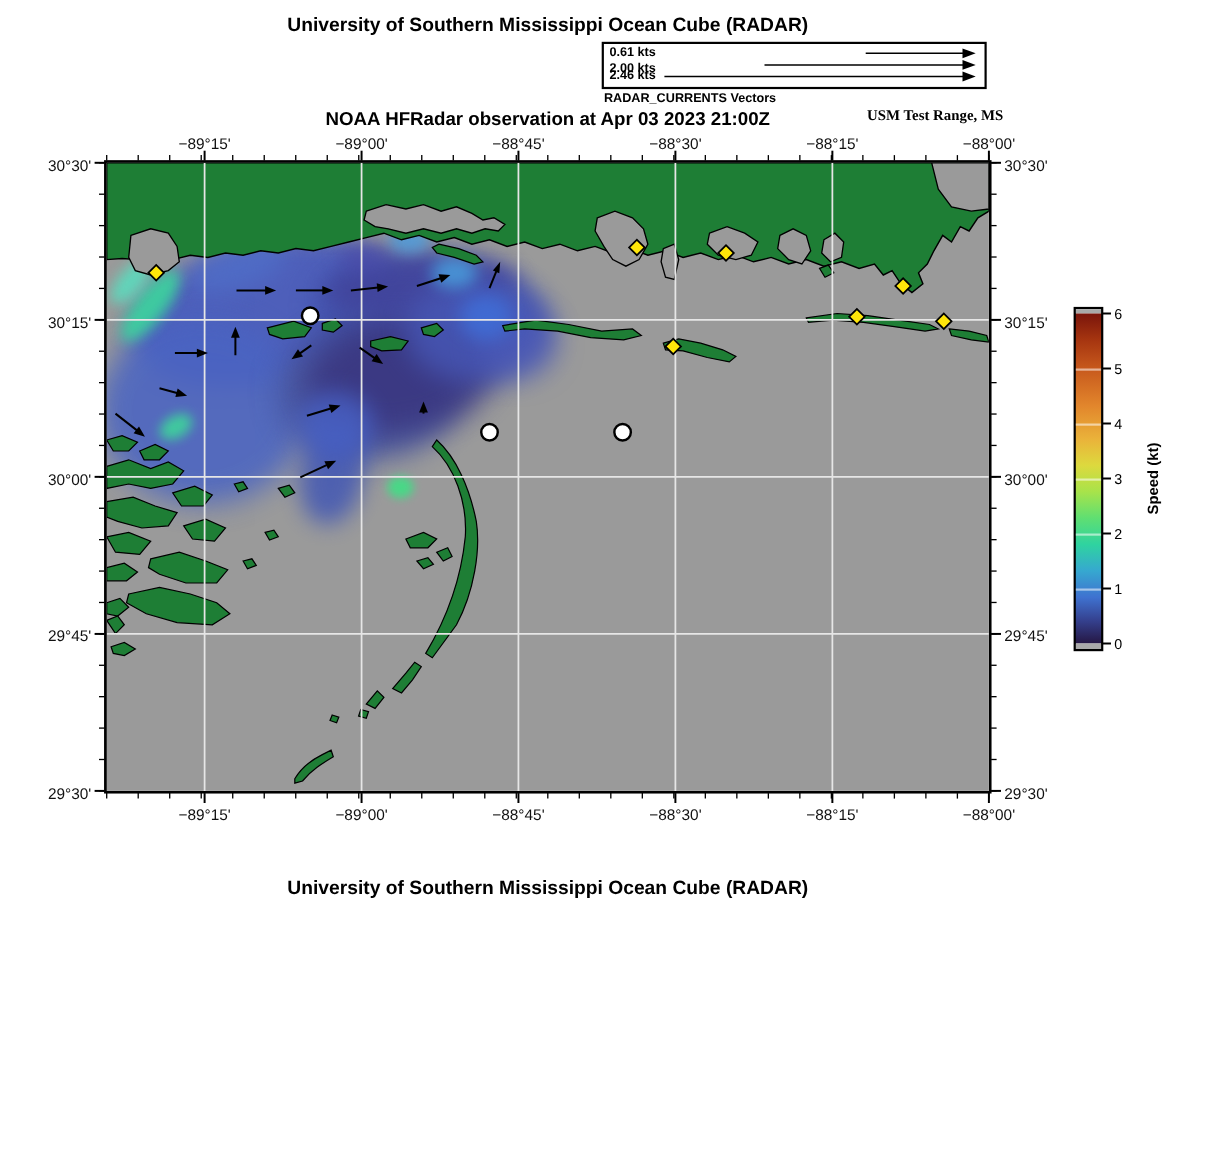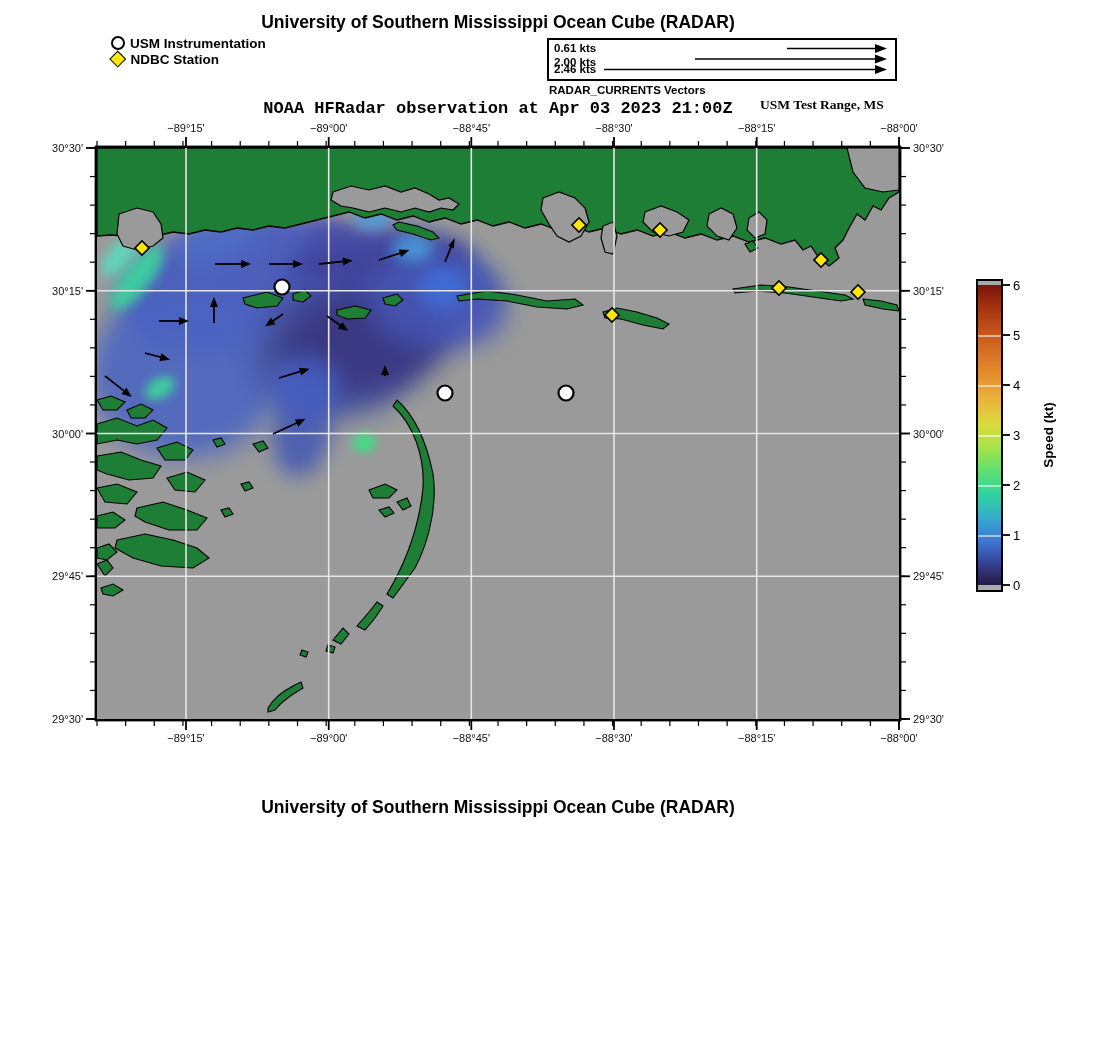--- a/index.html
+++ b/index.html
@@ -16,56 +16,46 @@
   .legend-sym.diamond{width:9.5px;height:9.5px;background:#ffe60a;border:1.6px solid #000;
         transform:rotate(45deg);margin-left:1px;margin-right:7px;}
   .legend-label{font-size:13.5px;font-weight:bold;white-space:nowrap;}
   .vbox{position:absolute;left:547px;top:38px;width:350px;height:43px;background:#fff;
         border:2.4px solid #000;box-sizing:border-box;}
   .vbox svg{position:absolute;left:0;top:0;}
   .vrow-label{position:absolute;left:5px;font-size:11.5px;font-weight:bold;line-height:10.5px;white-space:nowrap;}
   .vcaption{position:absolute;left:549px;top:84px;width:152px;text-align:center;
             font-size:11.5px;font-weight:bold;white-space:nowrap;}
   .subtitle{position:absolute;left:97px;top:99px;width:802px;text-align:center;
-            font-family:Liberation Mono, monospace;font-size:17px;font-weight:bold;white-space:nowrap;}
-  .region{position:absolute;left:760px;top:97px;width:152px;text-align:left;
+            font-family:Liberation Sans, sans-serif;font-size:17px;font-weight:bold;white-space:nowrap;}
+  .region{position:absolute;left:760px;top:97px;width:152px;text-align:right;
           font-family:"Liberation Serif",serif;font-size:13.5px;font-weight:bold;white-space:nowrap;}
   .map-frame{position:absolute;left:97px;top:148px;width:802px;height:571px;box-shadow:0 0 0 2.4px #000;}
   .map-area{position:absolute;inset:0;overflow:hidden;}
   .map-area svg{position:absolute;left:0;top:0;}
   #blobs{position:absolute;inset:0;}
   .blob{position:absolute;border-radius:50%;}
-  .ax{position:absolute;font-size:11px;white-space:nowrap;color:#111;}
+  .ax{position:absolute;font-size:14px;white-space:nowrap;color:#111;}
   .ax.xc{transform:translateX(-50%);}
   .ax.yl{width:54px;text-align:right;}
   .ax.yr{text-align:left;}
   .cbar{position:absolute;left:978px;top:281px;width:23px;height:309px;box-shadow:0 0 0 2px #000;}
   .cbar .cap{position:absolute;left:0;width:23px;background:#a9a9a9;}
   .cbar .grad{position:absolute;left:0;top:4px;width:23px;height:300px;}
   .cbar .xline{position:absolute;left:0;width:23px;height:1.5px;background:rgba(255,255,255,0.55);}
   .cbar-tick-label{position:absolute;left:1013px;font-size:13px;}
   .cbar-title{position:absolute;left:1048px;top:435px;font-size:13.5px;font-weight:bold;white-space:nowrap;
               transform:translate(-50%,-50%) rotate(-90deg);}
   #decor{position:absolute;left:0;top:0;pointer-events:none;}
 </style>
 </head>
 <body>
 
 <div class="page">
   <div class="title top">University of Southern Mississippi Ocean Cube (RADAR)</div>
-  <div class="legend" id="legend">
-      <div class="legend-row">
-        <div class="legend-sym circle"></div>
-        <div class="legend-label">USM Instrumentation</div>
-      </div>
-      <div class="legend-row">
-        <div class="legend-sym diamond"></div>
-        <div class="legend-label">NDBC Station</div>
-      </div>
-    </div>
   <div class="vbox" id="vbox">
       <svg width="344" height="39">
         <line x1="238" y1="8.5" x2="329" y2="8.5" stroke="#000" stroke-width="1.4"></line>
         <polygon points="338,8.5 326,4 326,13" fill="#000"></polygon>
         <line x1="146" y1="19" x2="329" y2="19" stroke="#000" stroke-width="1.4"></line>
         <polygon points="338,19 326,14.5 326,23.5" fill="#000"></polygon>
         <line x1="55" y1="29.5" x2="329" y2="29.5" stroke="#000" stroke-width="1.4"></line>
         <polygon points="338,29.5 326,25 326,34" fill="#000"></polygon>
       </svg>
       <div class="vrow-label" style="top: 2.5px;">0.61 kts</div>

